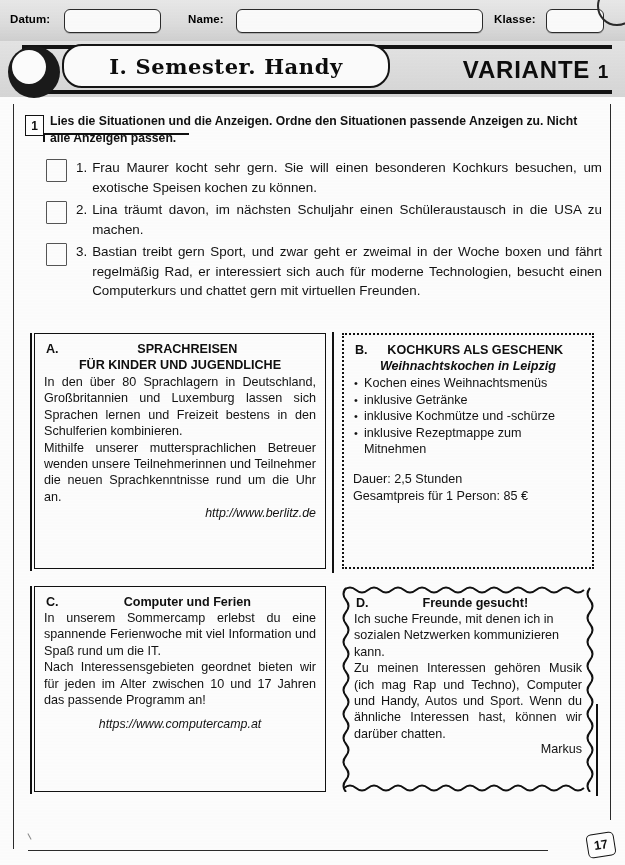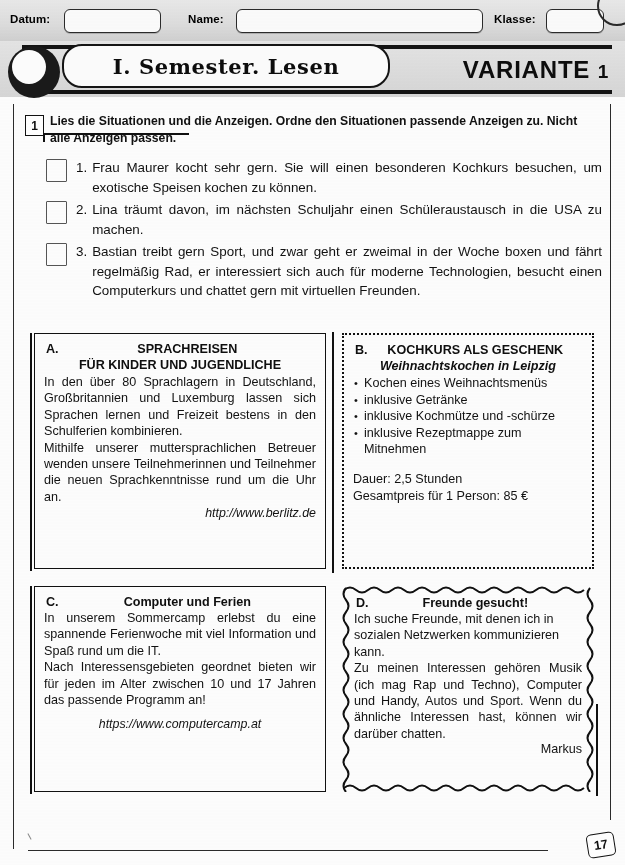--- a/index.html
+++ b/index.html
@@ -416,21 +416,21 @@
 
     <div class="field-label" id="klasse-label">Klasse:</div>
     <div class="field-box" id="klasse-box"></div>
   </div>
 
   <div class="title-band"></div>
   <div class="band-rule-top"></div>
   <div class="band-rule-bottom"></div>
   <div class="logo-moon"></div>
   <div class="title-pill">
-    <span>I. Semester. Lesen</span>
+    <span>I. Semester. Handy</span>
   </div>
   <div class="variante">
     <span>VARIANTE</span>
     <span class="num">1</span>
   </div>
   <div class="corner-arc"></div>
 
   <div class="task-num">1</div>
   <div class="task-underline"></div>
   <div class="task-tick"></div>

